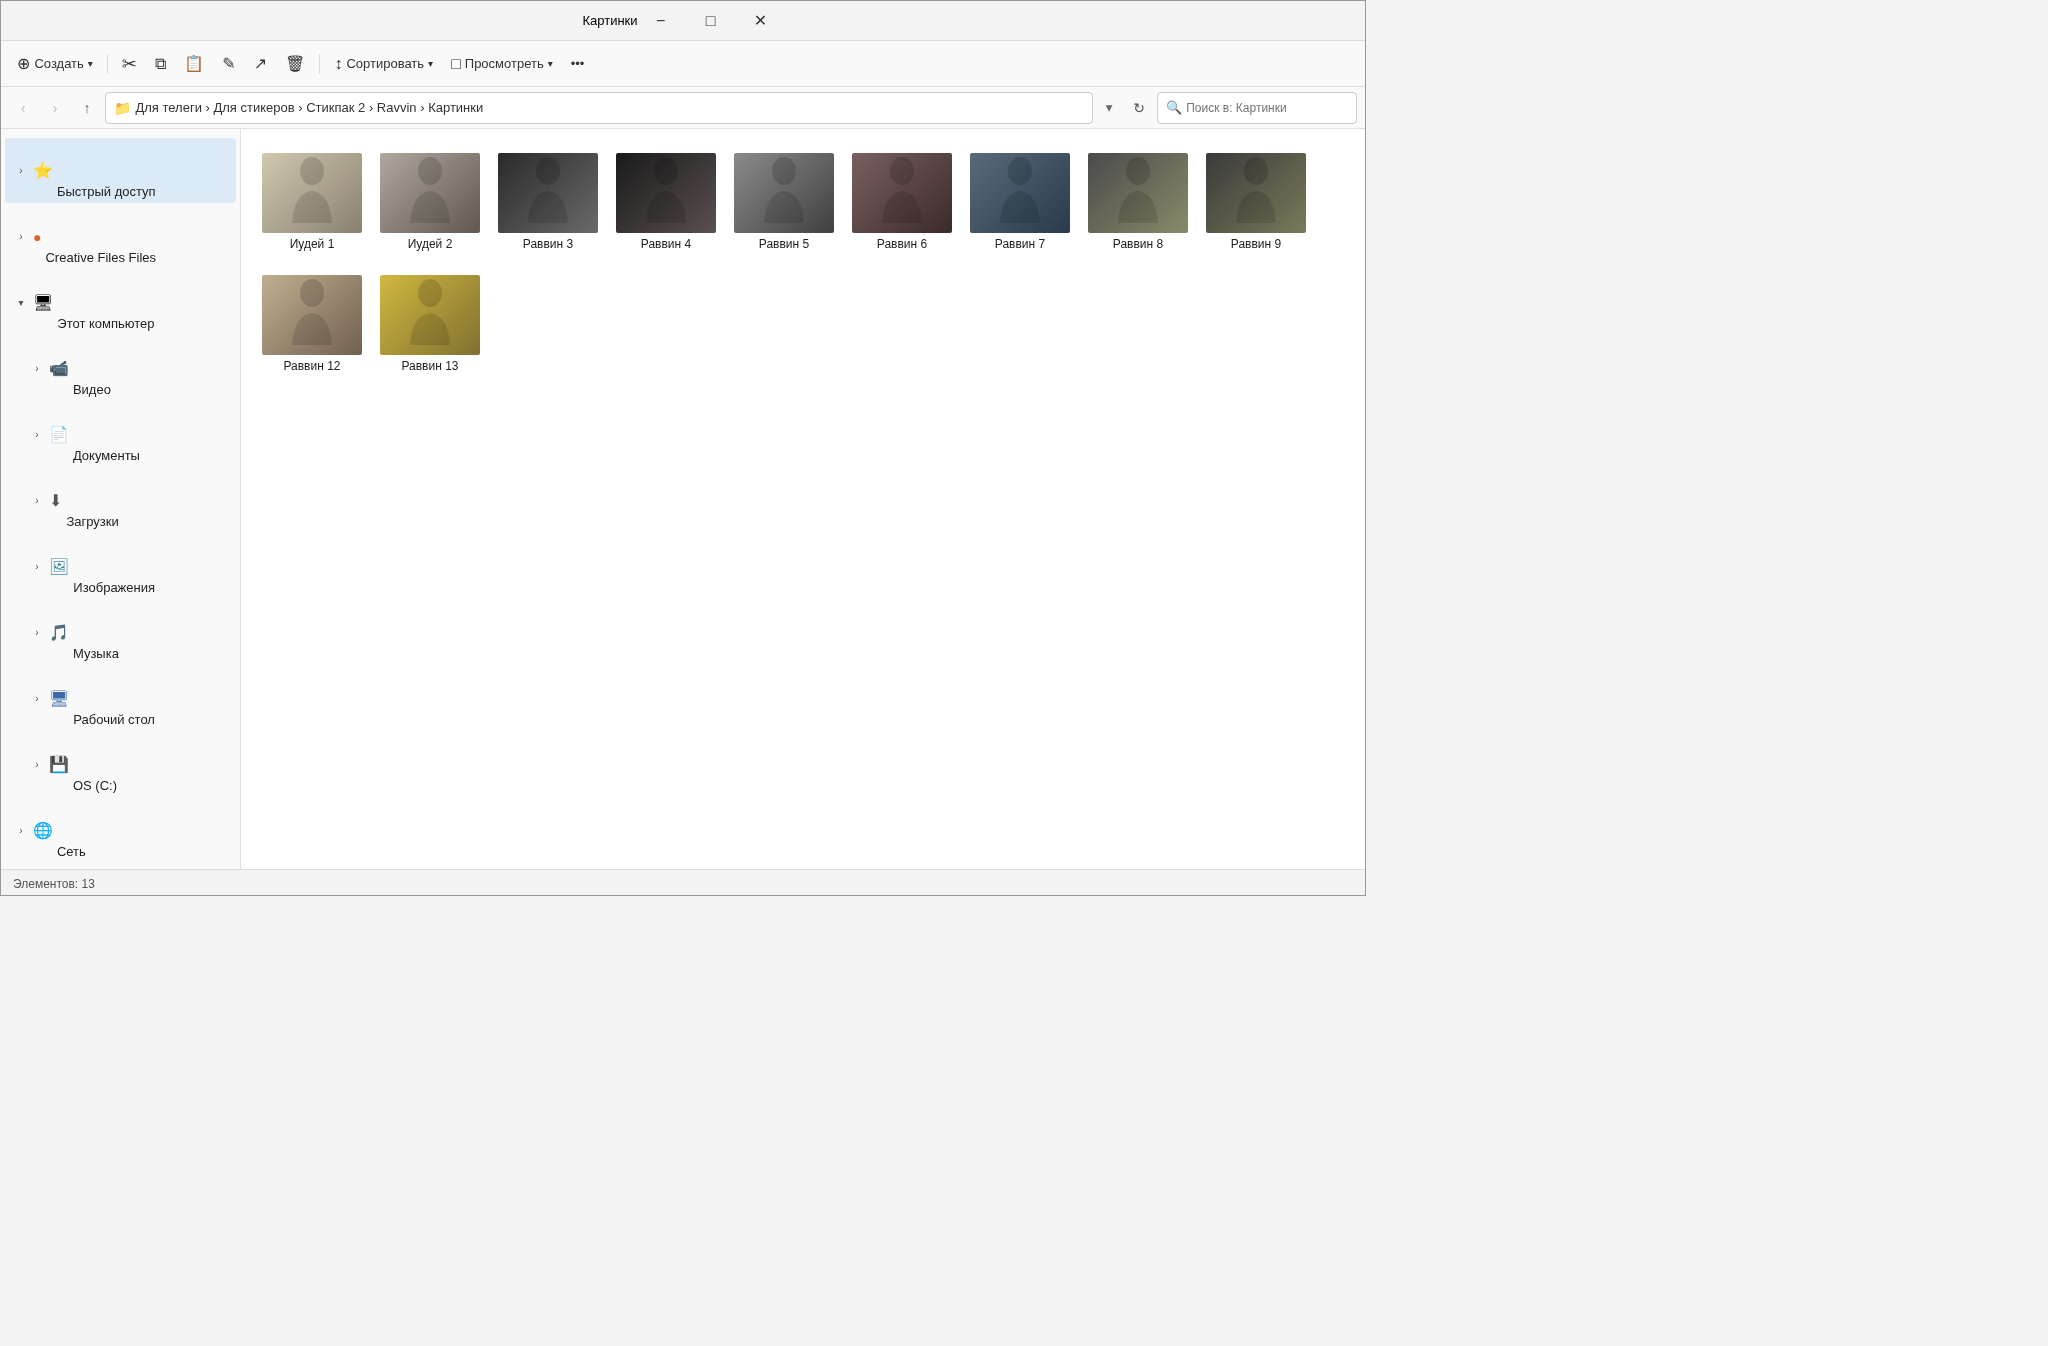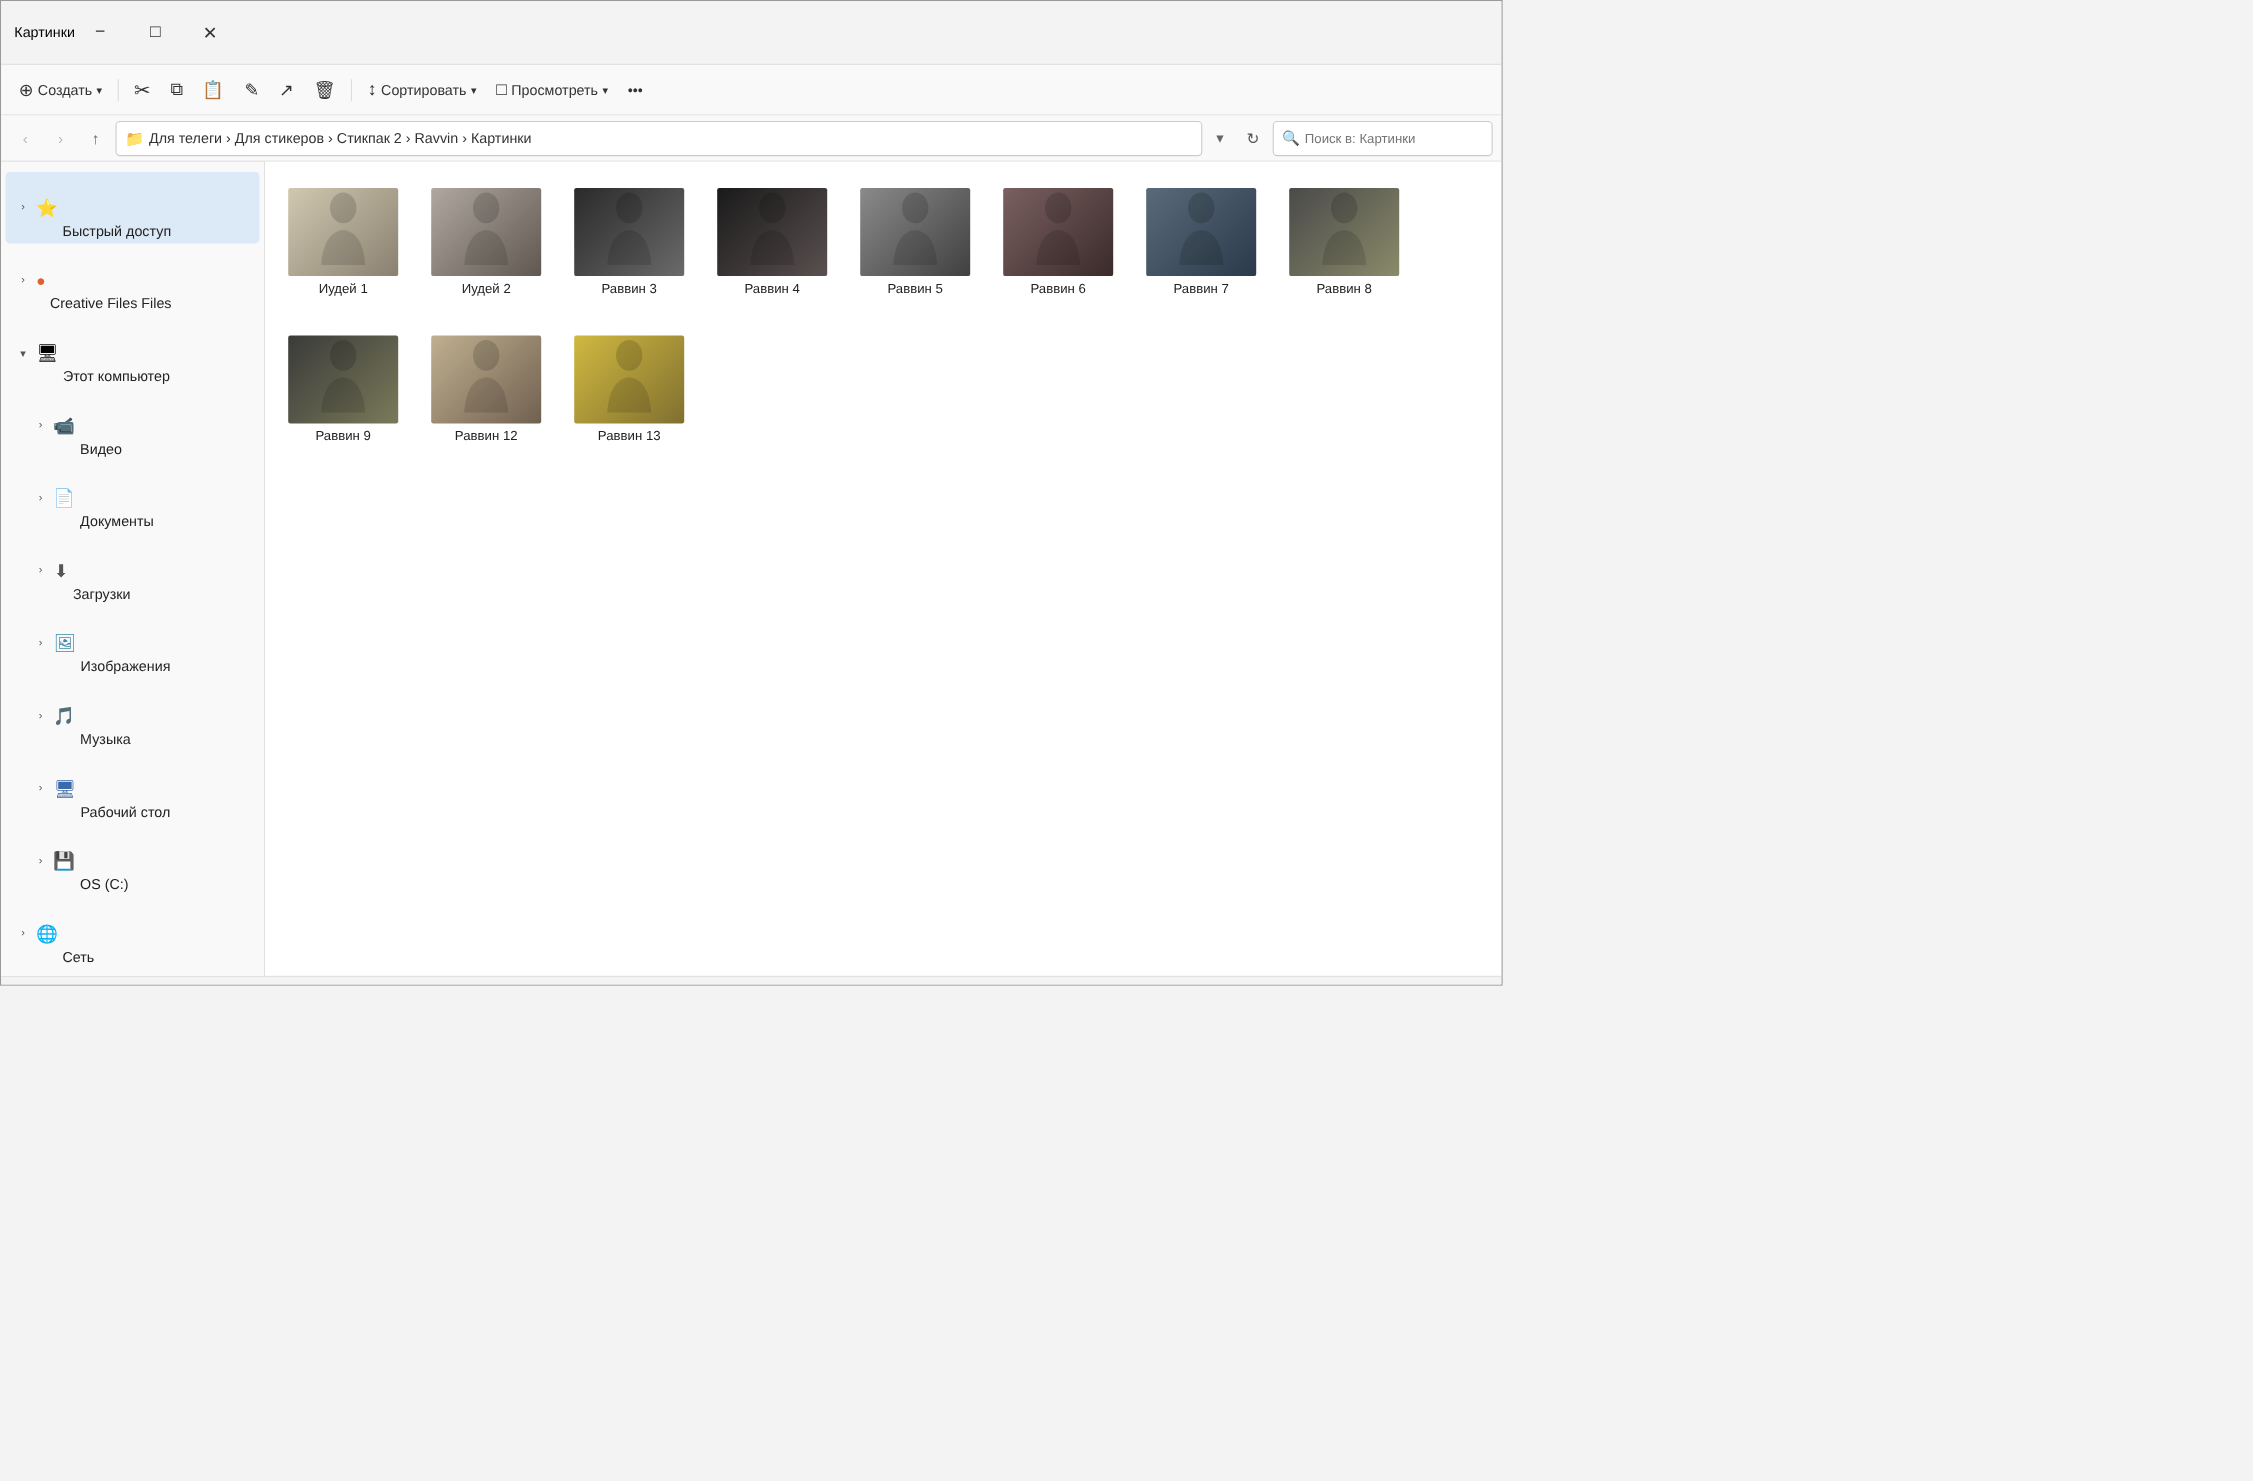--- a/index.html
+++ b/index.html
@@ -10,24 +10,24 @@
       width: 1366px;
       height: 896px;
       overflow: hidden;
       border: 1px solid #999;
     }
 
     
     .title-bar {
       display: flex;
       align-items: center;
-      justify-content: flex-start;
+      justify-content: center;
       background: #f3f3f3;
       padding: 8px 12px;
-      height: 58px;
+      height: 40px;
       border-bottom: 1px solid #ddd;
     }
     .title-bar-title {
       font-size: 13px;
       font-weight: 400;
     }
     .title-bar-controls {
       display: flex;
       gap: 4px;
     }
@@ -200,21 +200,21 @@
     
     .content-area {
       flex: 1;
       background: white;
       padding: 16px;
       overflow-y: auto;
     }
     .file-grid {
       display: flex;
       flex-wrap: wrap;
-      gap: 20px;
+      gap: 8px;
       align-content: flex-start;
     }
     .file-item {
       display: flex;
       flex-direction: column;
       align-items: center;
       width: 110px;
       padding: 8px 4px;
       cursor: pointer;
       border-radius: 4px;

